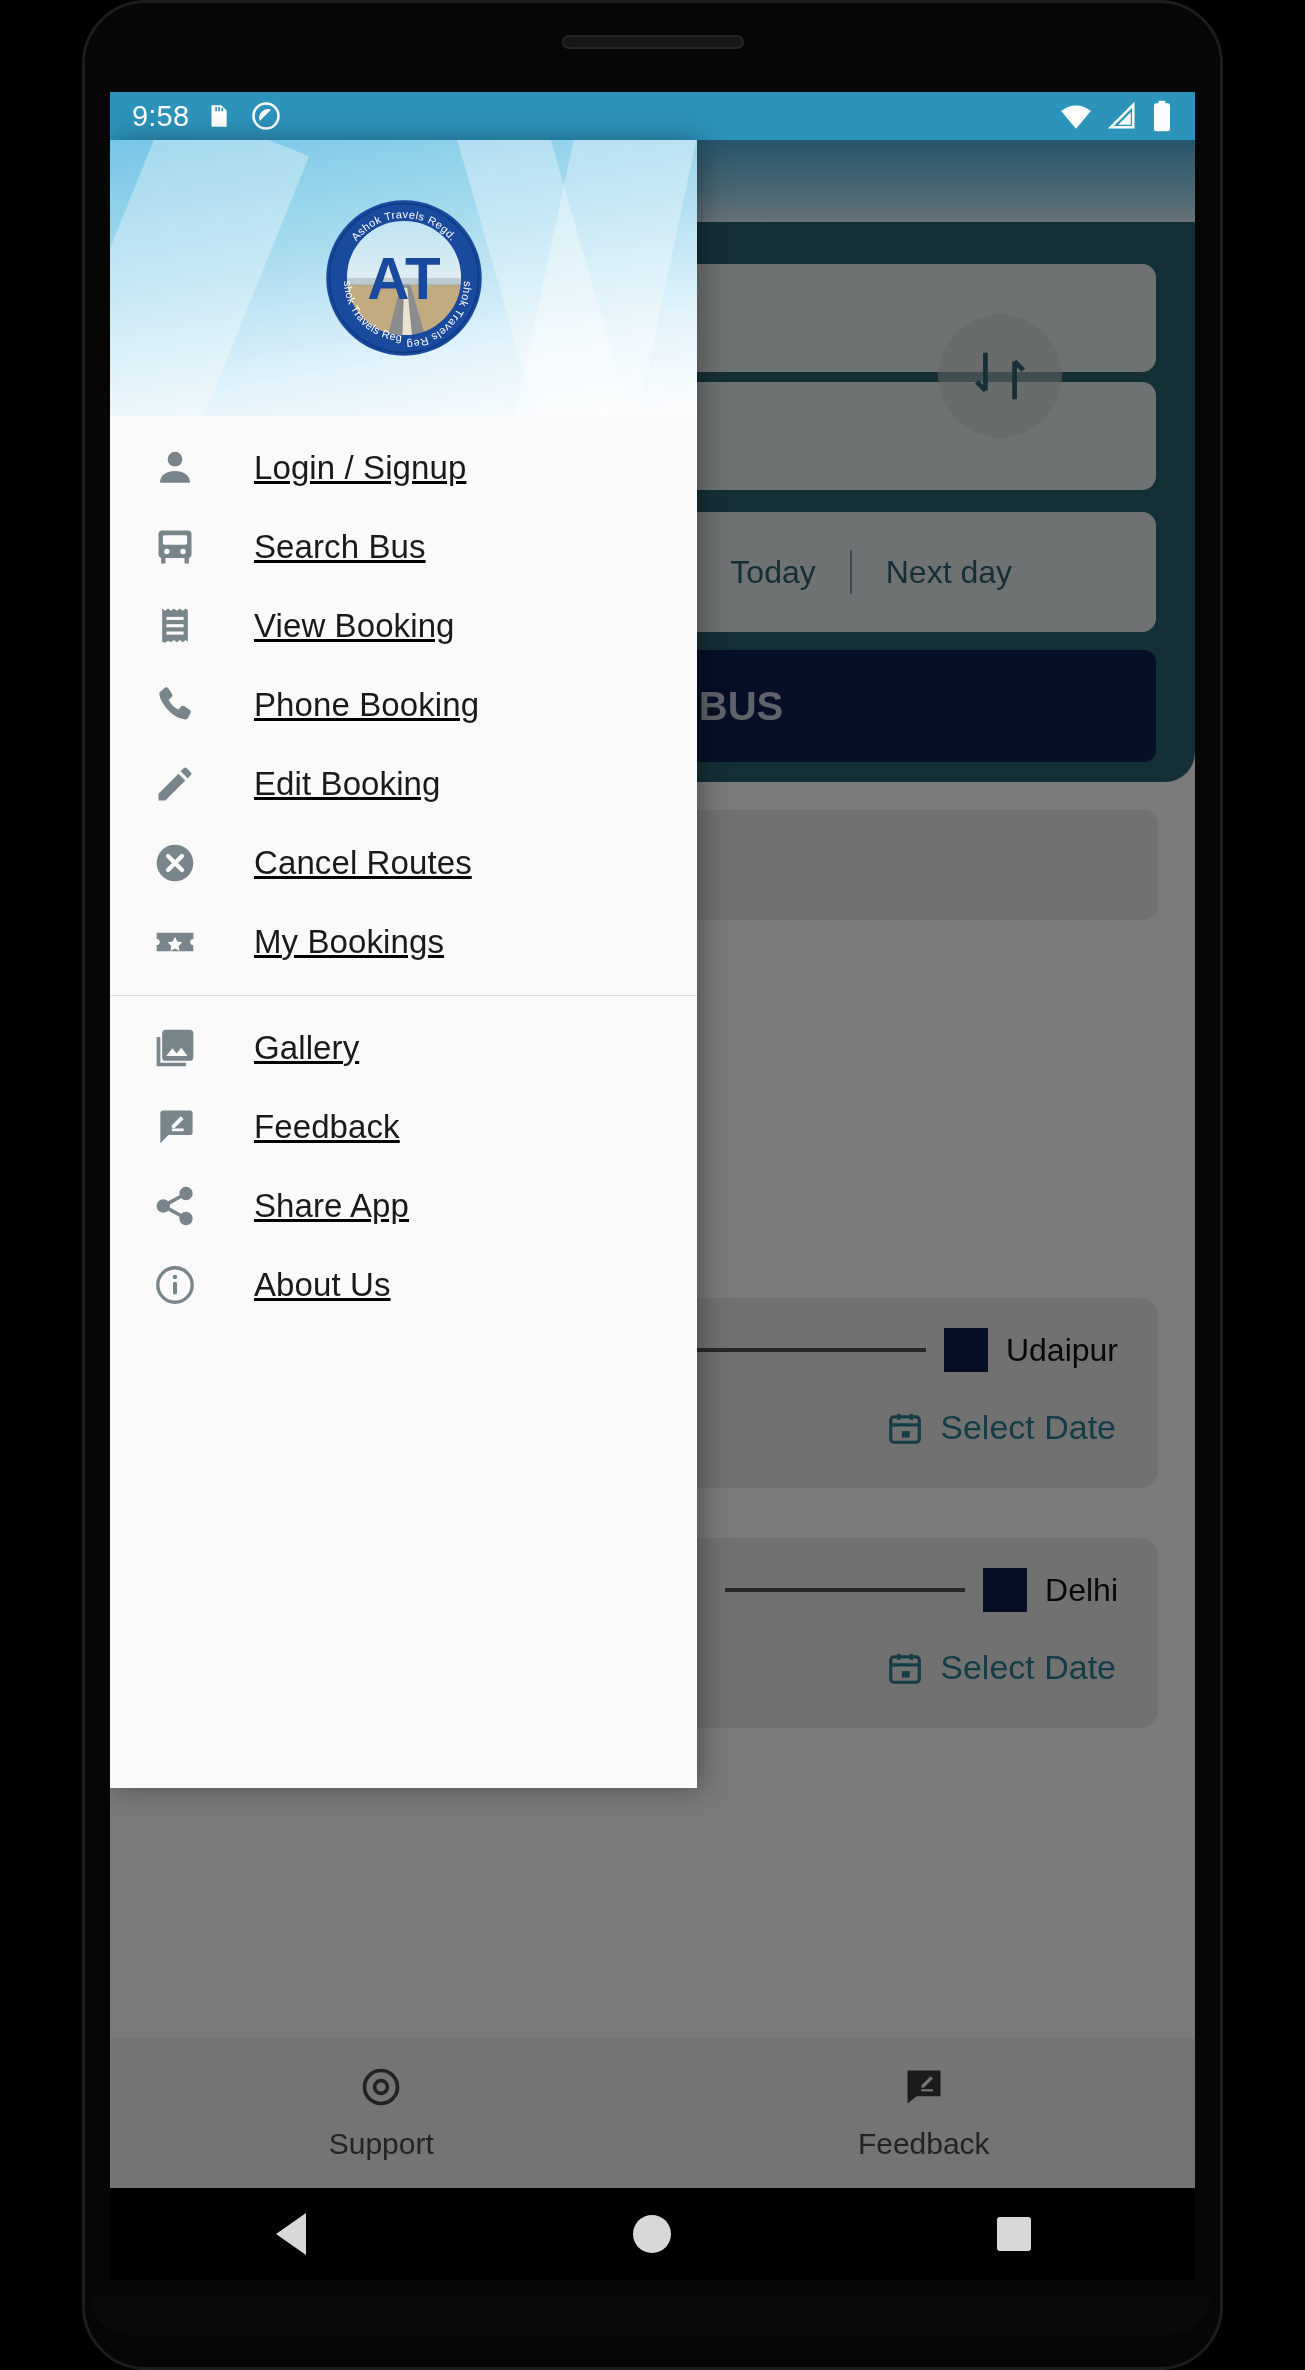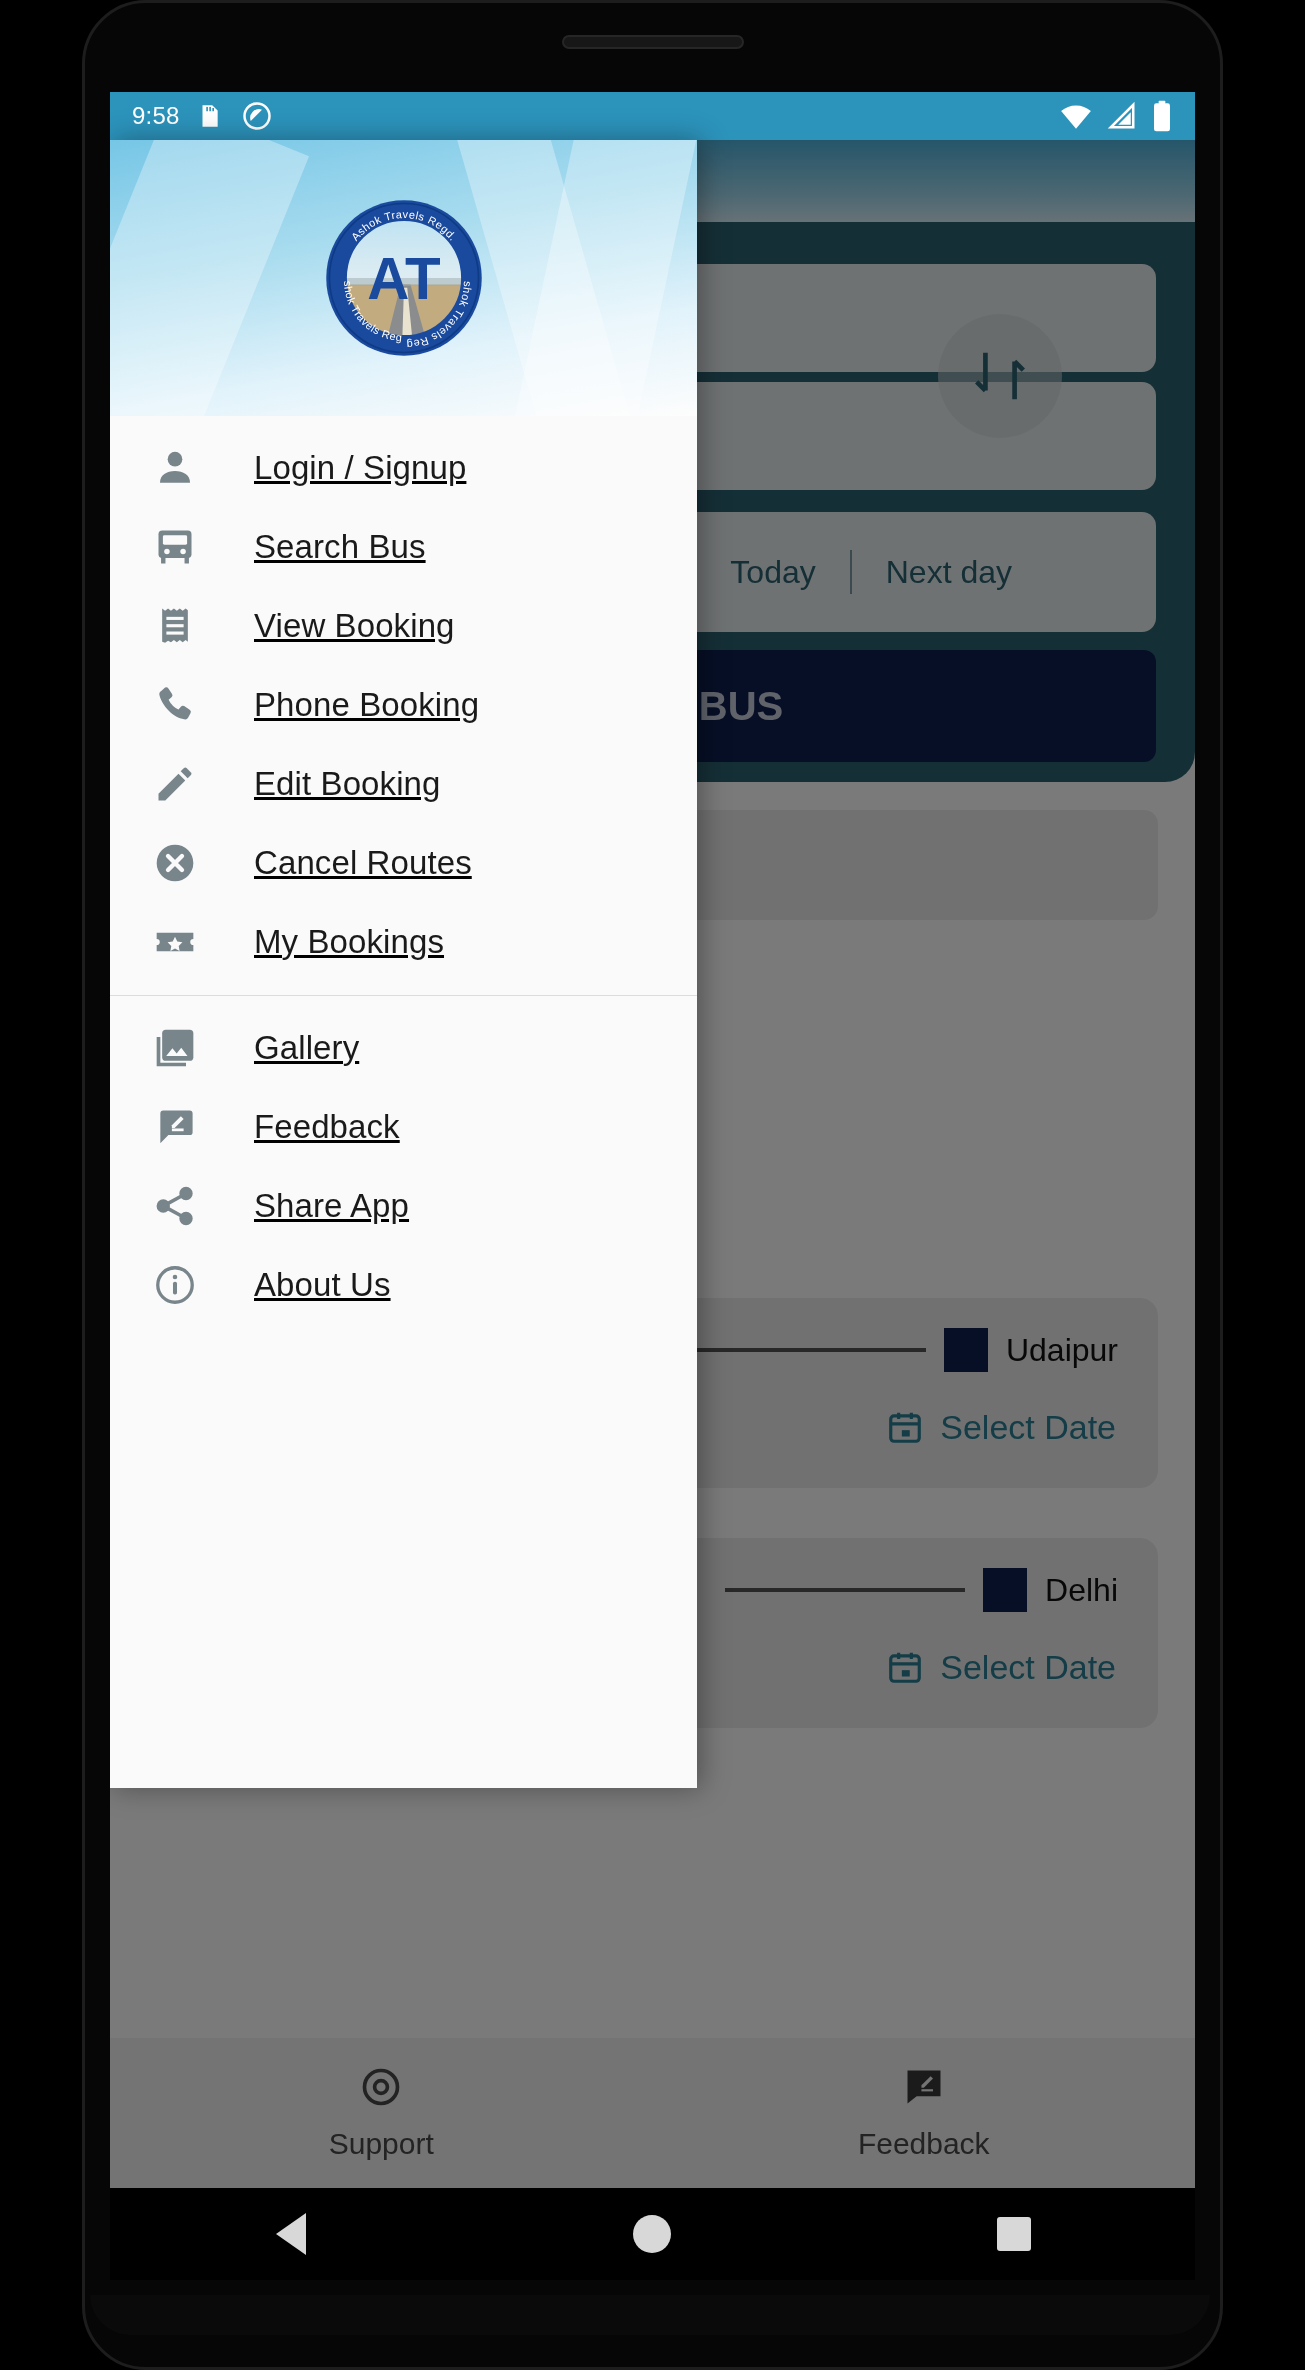--- a/index.html
+++ b/index.html
@@ -52,21 +52,21 @@
   
   #status-bar {
     position: absolute; left: 0; top: 0;
     width: 1085px; height: 48px;
     background: #2c93bb;
     display: flex; align-items: center;
     padding: 0 22px;
     color: #fff;
   }
   #status-time {
-    font-size: 24px; letter-spacing: 0.2px;
+    font-size: 29px; letter-spacing: 0.2px;
     margin-right: 16px;
   }
   .status-left-icons { display: flex; align-items: center; gap: 20px; }
   .status-right-icons {
     margin-left: auto; display: flex; align-items: center; gap: 14px;
   }
 
   
   #background-app {
     position: absolute; left: 0; top: 48px;
@@ -141,21 +141,21 @@
   .bg-route-row {
     position: absolute; left: 0; top: 30px; width: 100%;
     display: flex; align-items: center; justify-content: flex-end;
     padding-right: 40px; gap: 18px;
   }
   .bg-route-line { width: 240px; height: 4px; background: #555; }
   .bg-route-sq { width: 44px; height: 44px; background: #0d2050; }
   .bg-route-city { font-size: 32px; color: #111; }
   .bg-route-date {
     position: absolute; right: 42px; top: 110px;
-    display: flex; align-items: flex-start; gap: 16px;
+    display: flex; align-items: flex-end; gap: 16px;
     color: #2a7f94; font-size: 34px;
   }
   .bg-bottom-nav {
     position: absolute; left: 0; bottom: 0;
     width: 1085px; height: 150px;
     background: #f2f2f2;
     display: flex; align-items: center;
   }
   .bg-nav-item {
     flex: 1; display: flex; flex-direction: column;

